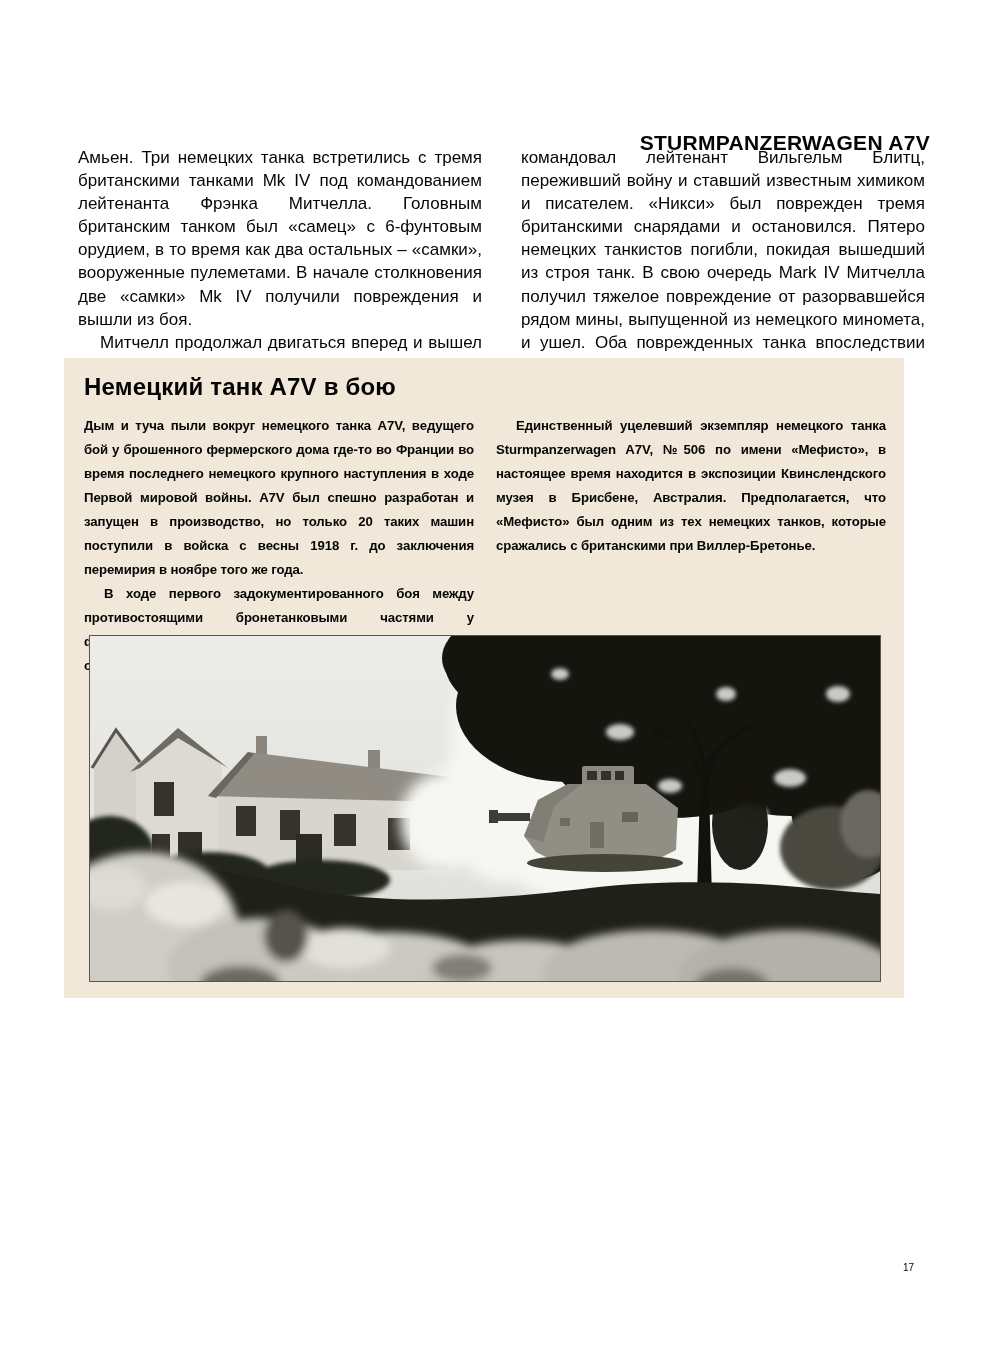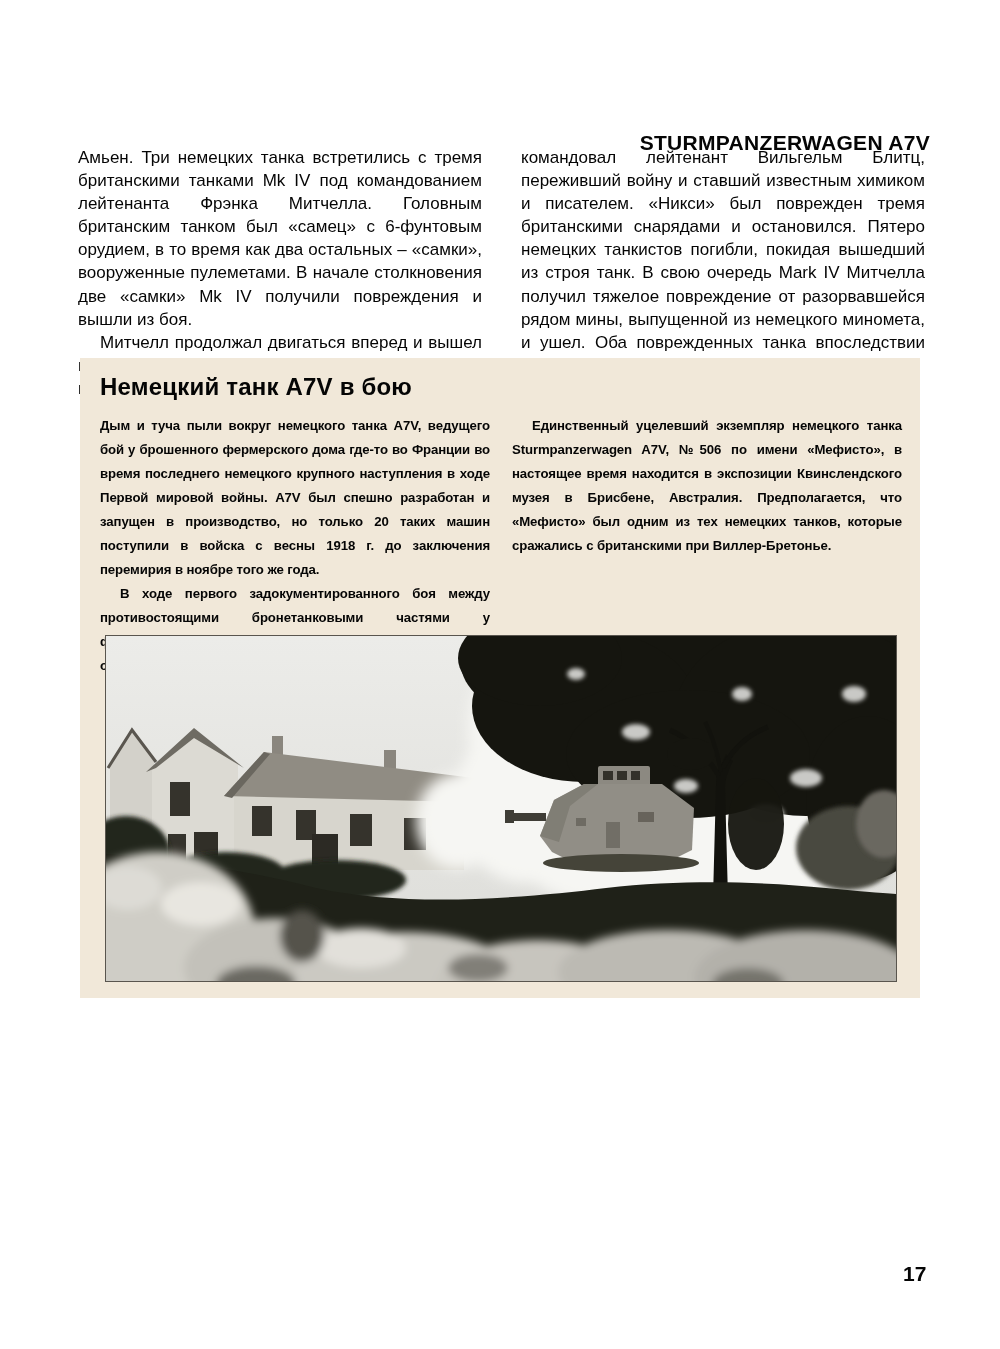--- a/index.html
+++ b/index.html
@@ -13,21 +13,21 @@
   }
   .article {
     position:absolute; top:146px; left:78px; width:847px;
     display:flex; gap:39px;
   }
   .article .col { width:412px; font-size:17px; line-height:23.1px; text-align:justify; }
   .article p { margin:0; }
   .article p.indent { text-indent:22px; }
 
   .infobox {
-    position:absolute; top:358px; left:80px; width:840px; height:640px;
+    position:absolute; top:358px; left:64px; width:840px; height:640px;
     background:#f1e8d9;
   }
   .infobox h2 {
     margin:0; padding:15px 0 0 20px; font-size:24px; font-weight:bold; letter-spacing:0.2px;
   }
   .box-cols {
     display:flex; gap:22px; padding:13px 18px 0 20px;
   }
   .box-cols .col {
     width:390px; font-size:13.2px; font-weight:bold; letter-spacing:-0.1px;
@@ -35,21 +35,21 @@
   }
   .box-cols p { margin:0; }
   .box-cols p.indent { text-indent:20px; }
 
   .photo {
     position:absolute; left:25px; top:277px; width:790px; height:345px;
     margin:0; border:1px solid #59554e; background:#e6e5e2; overflow:hidden;
   }
   .photo svg { display:block; }
 
-  .folio { position:absolute; top:1262px; left:903px; font-size:21px;font-weight:bold; }
+  .folio { position:absolute; top:1262px; left:903px; font-size:10px; }
 </style>
 </head>
 <body>
 
 <div class="page">
 
   <div class="running-head">STURMPANZERWAGEN A7V</div>
 
   <div class="article">
     <div class="col">

